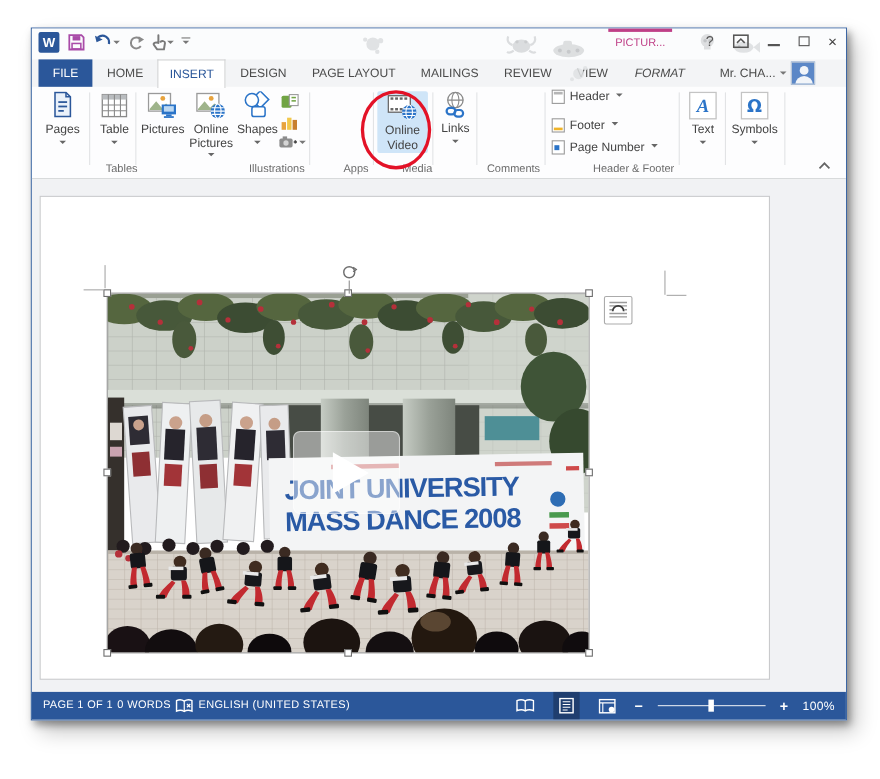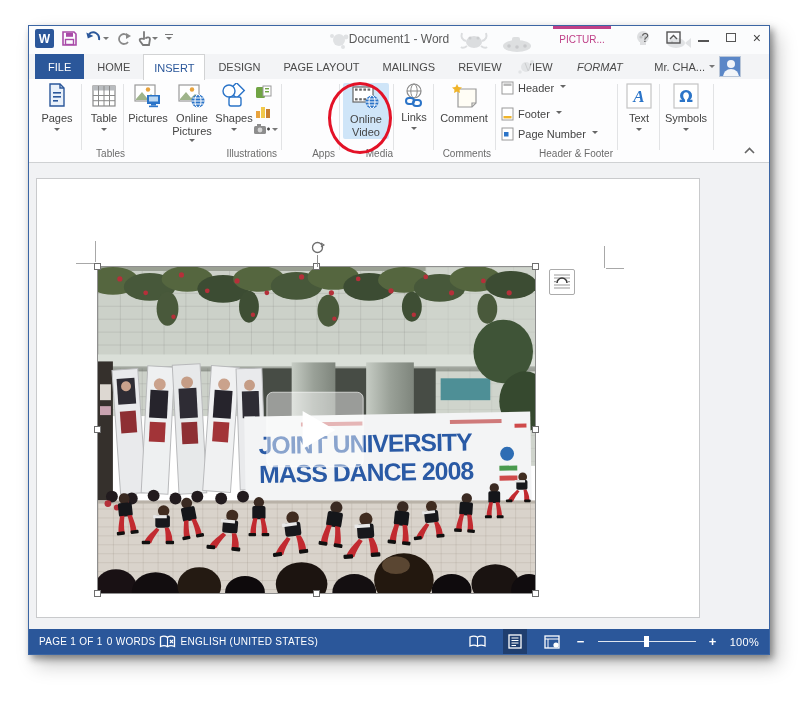--- a/index.html
+++ b/index.html
@@ -148,21 +148,20 @@
         <span class="drop"></span>
       </div>
       <div class="qat-item">
         <div style="display:flex;flex-direction:column;align-items:center">
               <div style="width:8px;height:1.6px;background:#777;margin-bottom:2px"></div>
               <span class="drop" style="margin-top:0"></span>
             </div>
       </div>
     </div>
 
-    <div class="title-text">Document1 - Word</div>
 
     <div class="ctx-bar"></div>
     <div class="ctx-label">PICTUR...</div>
 
     <div class="win-controls">
       <span class="help-q">?</span>
       <svg width="15" height="13" viewBox="0 0 15 13">
             <rect x="1" y="1" width="13" height="11" fill="none" stroke="#555" stroke-width="1.4"></rect>
             <path d="M4,8 L7.5,4.5 L11,8" fill="none" stroke="#555" stroke-width="1.4"></path>
           </svg>
@@ -316,28 +315,20 @@
             <ellipse cx="11" cy="8" rx="3.2" ry="7" fill="none" stroke="#8a8a8a" stroke-width="1"></ellipse>
             <path d="M4,8 H18" stroke="#8a8a8a" stroke-width="1"></path>
             <rect x="3" y="15" width="8" height="6" rx="3" fill="none" stroke="#2b74c8" stroke-width="2"></rect>
             <rect x="10" y="17" width="8" height="6" rx="3" fill="none" stroke="#2b74c8" stroke-width="2"></rect>
           </svg>
       <span>Links</span>
       <span class="arr-d"></span>
     </div>
     <div class="gsep" style="left:404px"></div>
 
-    <div class="rbtn" style="left:408px;width:54px">
-      <svg class="ic" width="28" height="26" viewBox="0 0 28 26">
-            <path d="M8,6 H26 V20 L22,24 H8 Z" fill="#fffdf5" stroke="#9a9a9a" stroke-width="1.2"></path>
-            <path d="M26,20 L22,20 L22,24" fill="none" stroke="#9a9a9a" stroke-width="1.2"></path>
-            <path d="M7,1 L8.5,4 L12,4.5 L9.5,6.8 L10,10 L7,8.4 L4,10 L4.5,6.8 L2,4.5 L5.5,4 Z" fill="#f0b429"></path>
-          </svg>
-      <span>Comment</span>
-    </div>
     <div class="glabel" style="left:408px;width:54px">Comments</div>
     <div class="gsep" style="left:466px"></div>
 
     <div class="hf-row" style="left:472px;top:1px">
       <svg width="13" height="14" viewBox="0 0 13 14">
             <rect x="1" y="1" width="11" height="12" fill="#fff" stroke="#9a9a9a"></rect>
             <rect x="2.5" y="2.5" width="8" height="2.4" fill="#b5b5b5"></rect>
           </svg>
       <span>Header</span>
       <span class="inline-arr"></span>

